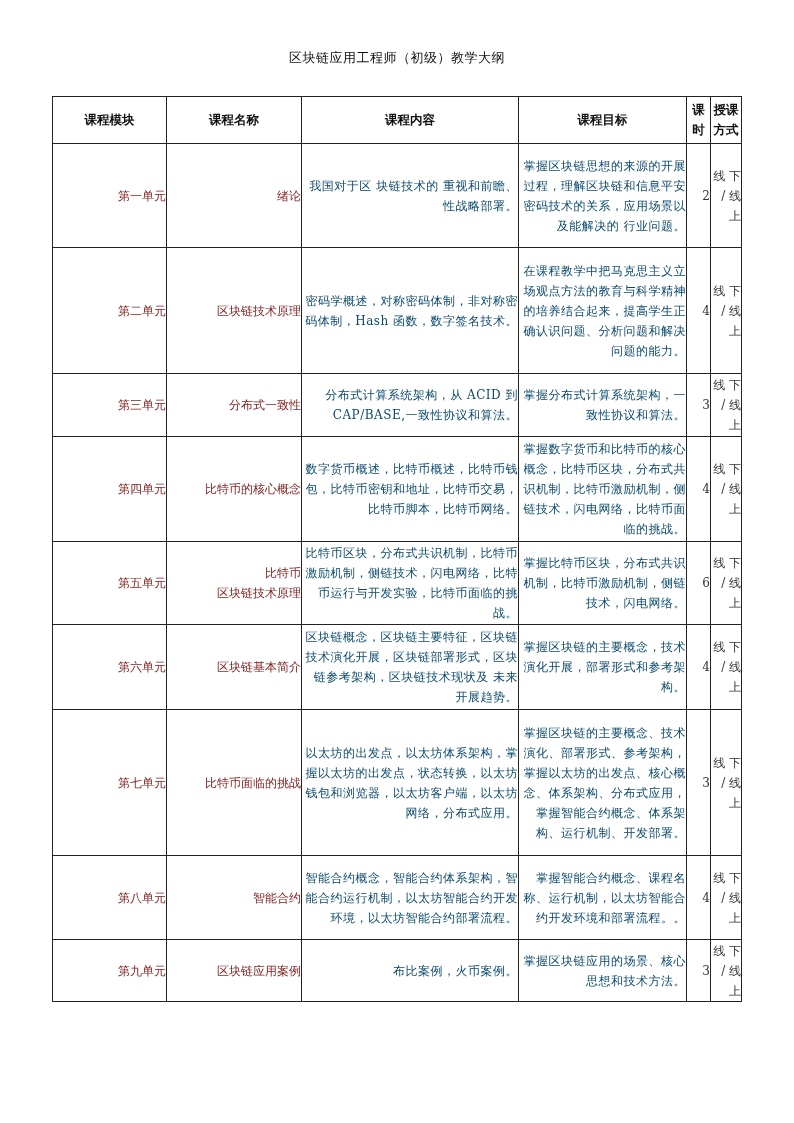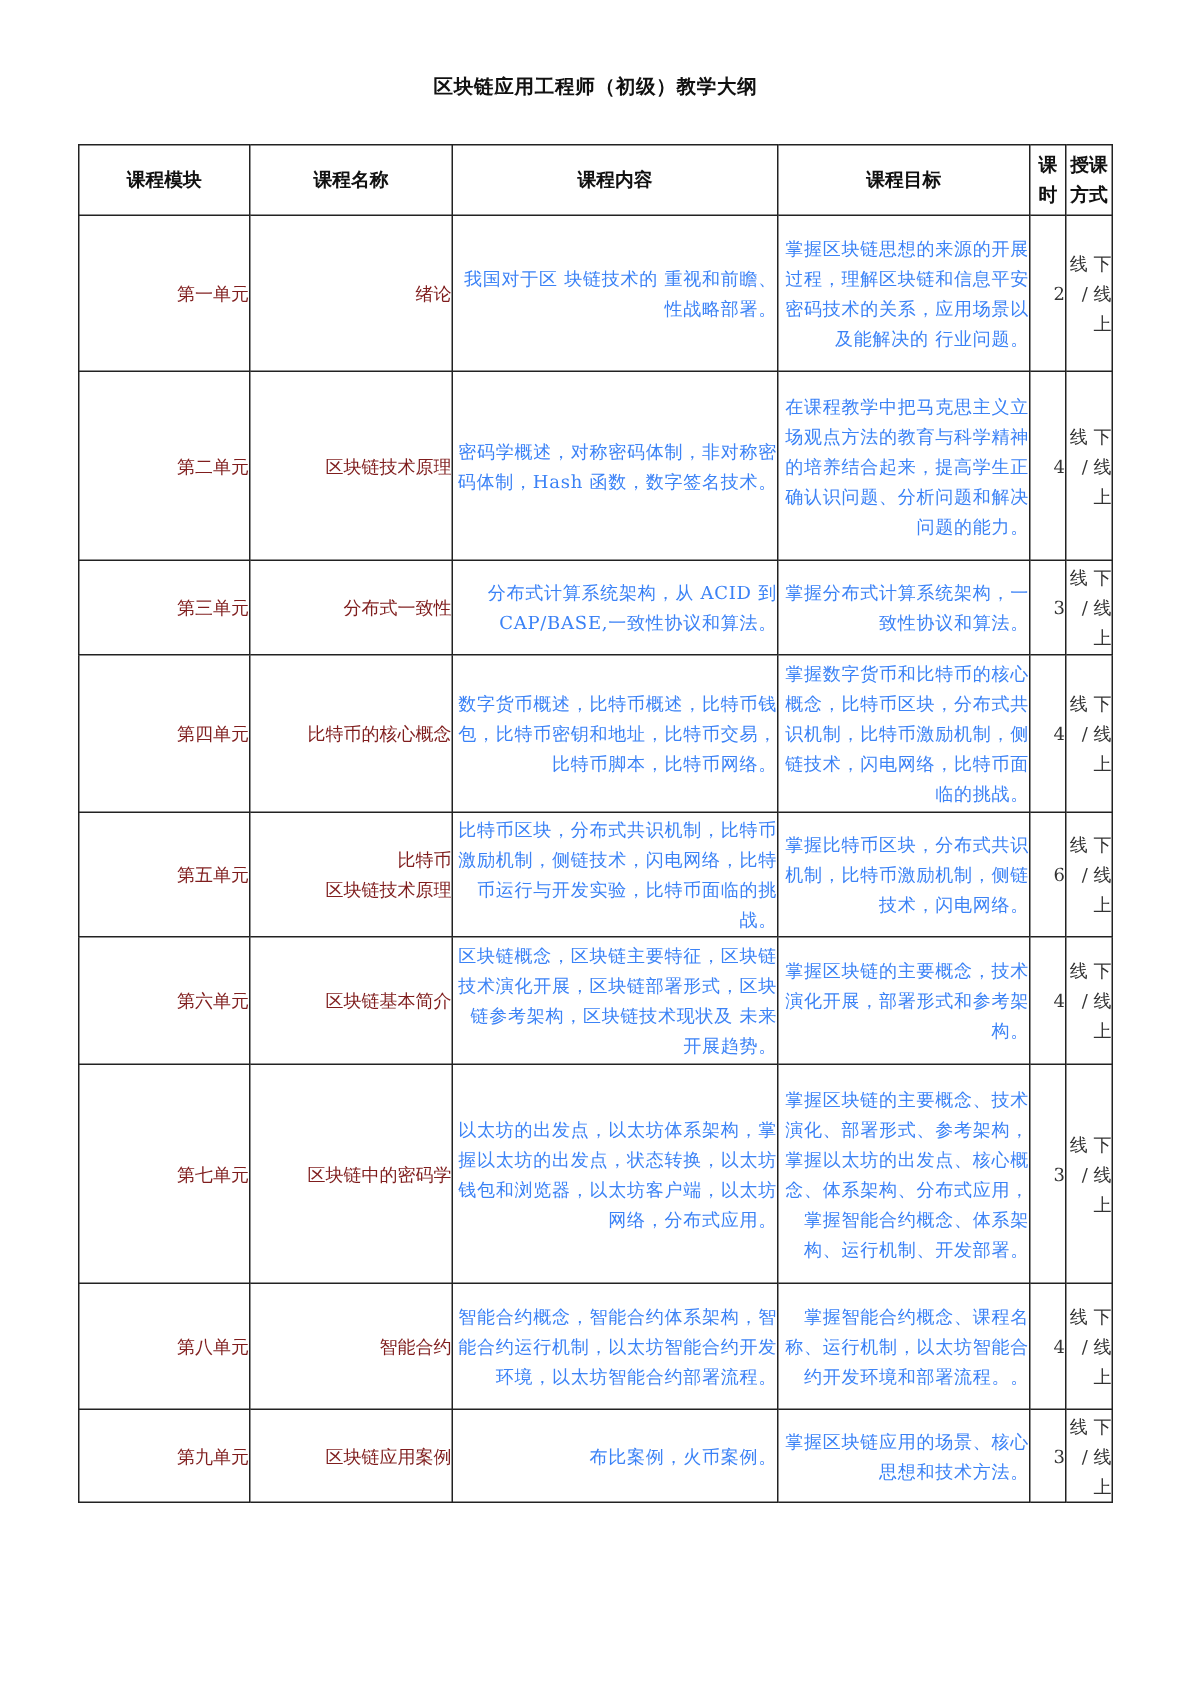--- a/index.html
+++ b/index.html
@@ -1,29 +1,29 @@
 <!DOCTYPE html>
 <html><head>
 <meta charset="utf-8">
 <style>
   html, body { margin: 0; padding: 0; background: #ffffff; }
   body { width: 794px; height: 1123px; position: relative; overflow: hidden;
          font-family: "DejaVu Serif", "Liberation Serif", serif; color: #222; }
   .title { position: absolute; top: 49px; left: 0; width: 794px; text-align: center;
-           font-size: 13px; font-weight: bold; color: #111; letter-spacing: 0.5px;
+           font-size: 13px; font-weight: normal; color: #111; letter-spacing: 0.5px;
            font-family: "DejaVu Sans", "Liberation Sans", sans-serif; }
   table.syllabus { position: absolute; top: 96px; left: 52px; border-collapse: collapse;
                    table-layout: fixed; width: 689px; }
   table.syllabus td, table.syllabus th { border: 1px solid #222; padding: 0; vertical-align: middle;
                    font-size: 12px; line-height: 20px; overflow: hidden; text-align: right; }
   table.syllabus th { font-weight: bold; font-size: 12.5px; text-align: center; color: #111;
                       font-family: "DejaVu Sans", "Liberation Sans", sans-serif; }
   th.narrow { line-height: 21px; }
   td.center { text-align: center; color: #7f1d1d; }
-  td.text { text-align: justify; padding-left: 1px; padding-right: 1px; color: #3b82f6; letter-spacing: 0.5px; }
+  td.text { text-align: justify; padding-left: 1px; padding-right: 1px; color: #0c4a6e; letter-spacing: 0.5px; }
   td.hours { text-align: center; color: #333; }
   td.mode { text-align: left; color: #333; padding-left: 1px; line-height: 21px; font-size: 12px; }
   .mode-line { display: block; white-space: nowrap; }
 </style>
 </head>
 <body>
 
 <div class="title">区块链应用工程师（初级）教学大纲</div>
 
 <table class="syllabus">
@@ -122,21 +122,21 @@
       <td class="text">掌握区块链的主要概念，技术演化开展，部署形式和参考架构。</td>
       <td class="hours">4</td>
       <td class="mode">
         <span class="mode-line">线 下</span>
         <span class="mode-line">/ 线</span>
         <span class="mode-line">上</span>
       </td>
     </tr>
     <tr style="height:146px">
       <td class="center">第七单元</td>
-      <td class="center">区块链中的密码学</td>
+      <td class="center">比特币面临的挑战</td>
       <td class="text">以太坊的出发点，以太坊体系架构，掌握以太坊的出发点，状态转换，以太坊钱包和浏览器，以太坊客户端，以太坊网络，分布式应用。</td>
       <td class="text">掌握区块链的主要概念、技术演化、部署形式、参考架构，掌握以太坊的出发点、核心概念、体系架构、分布式应用，掌握智能合约概念、体系架构、运行机制、开发部署。</td>
       <td class="hours">3</td>
       <td class="mode">
         <span class="mode-line">线 下</span>
         <span class="mode-line">/ 线</span>
         <span class="mode-line">上</span>
       </td>
     </tr>
     <tr style="height:84px">

